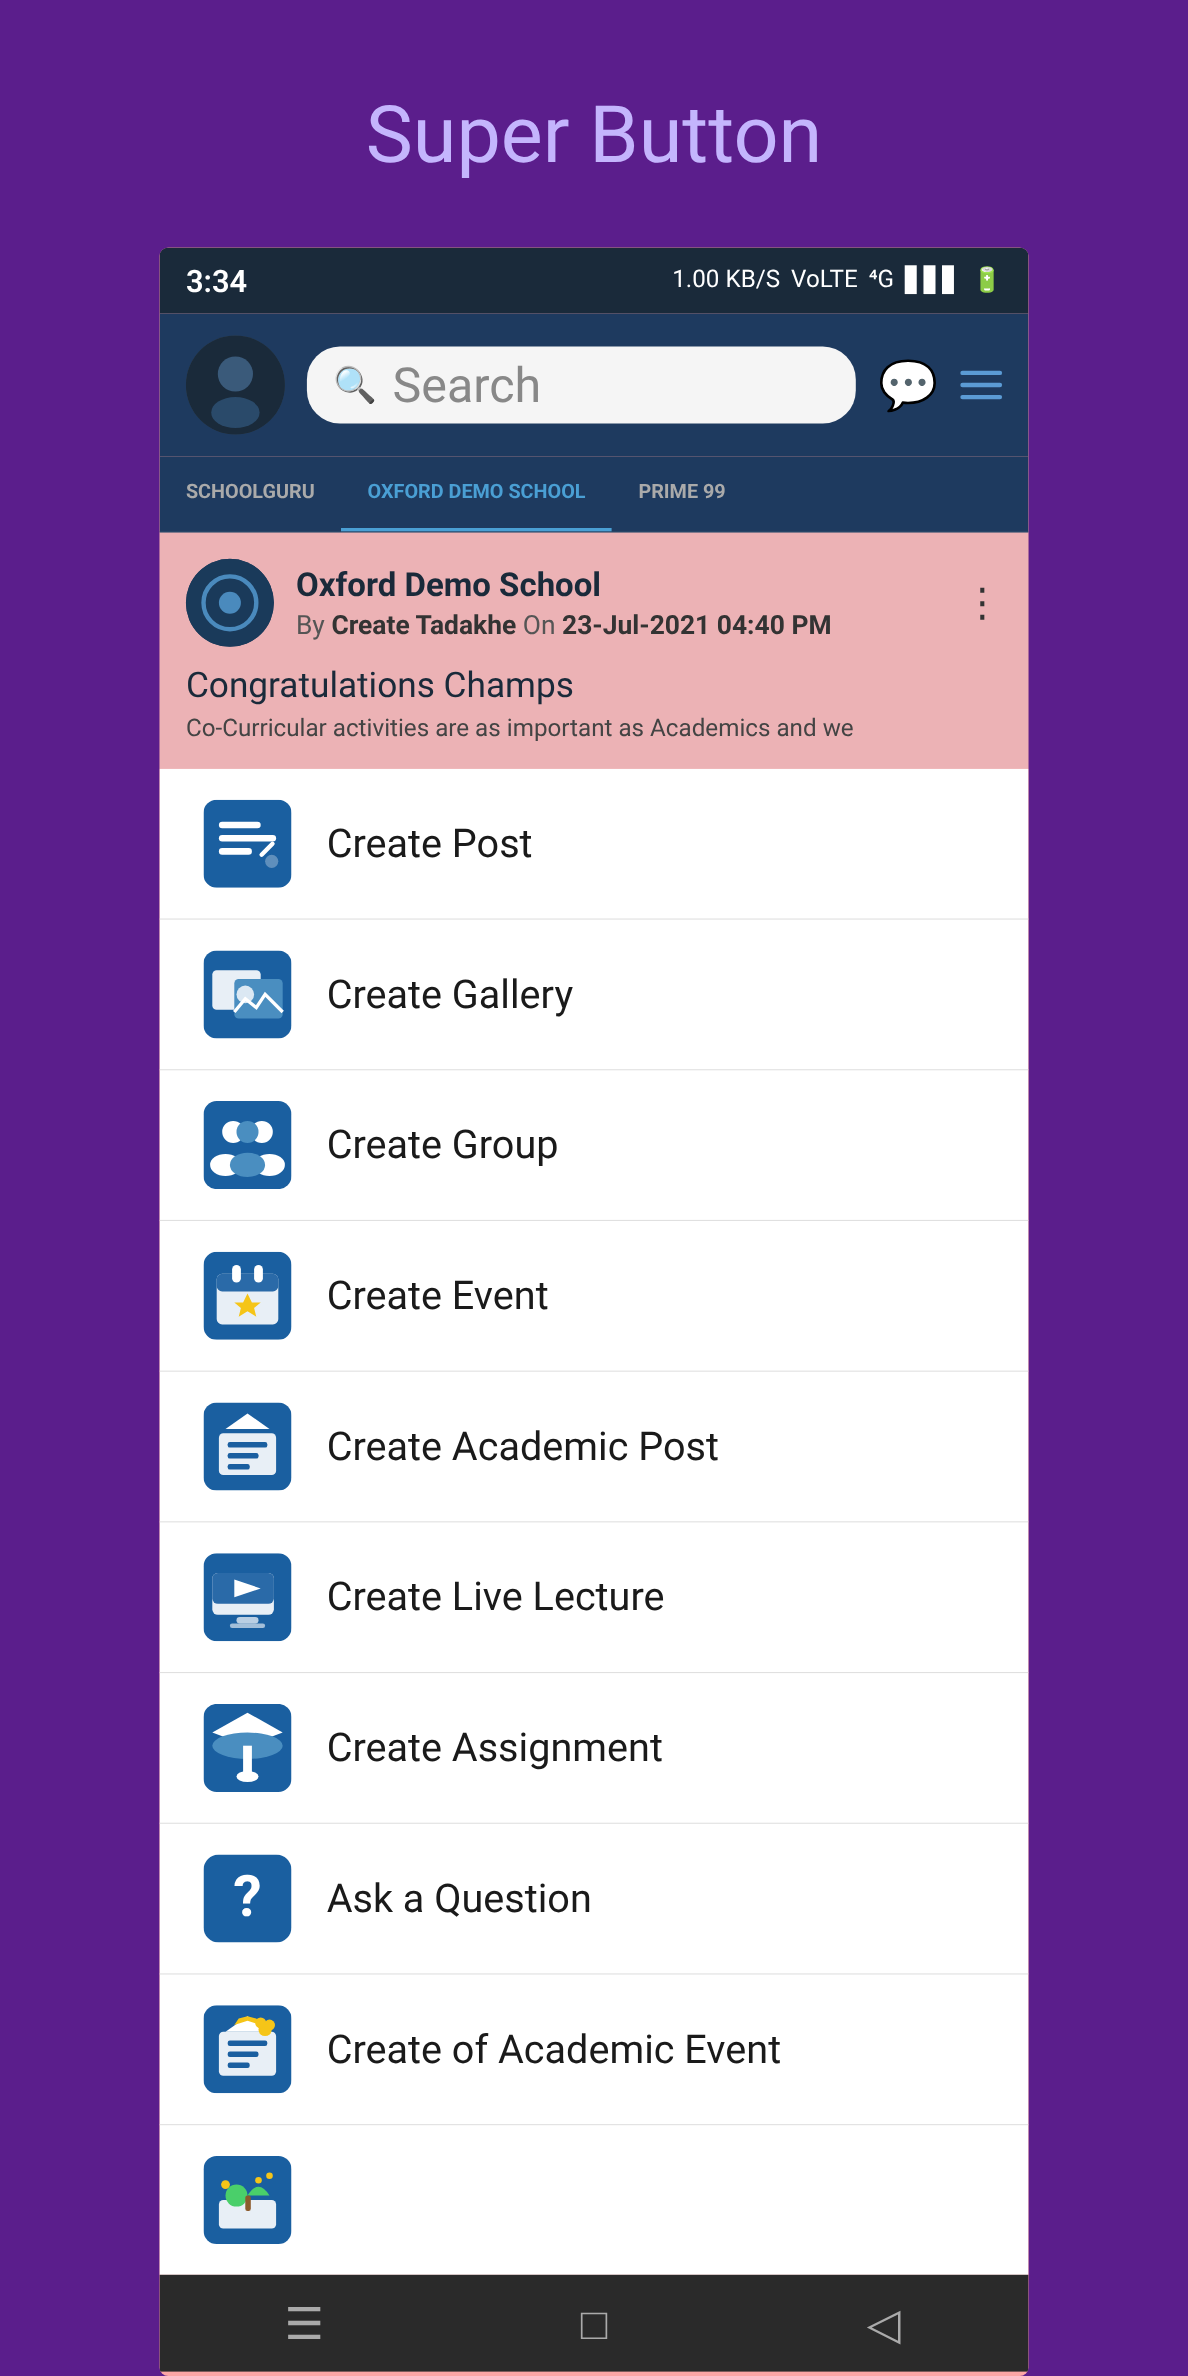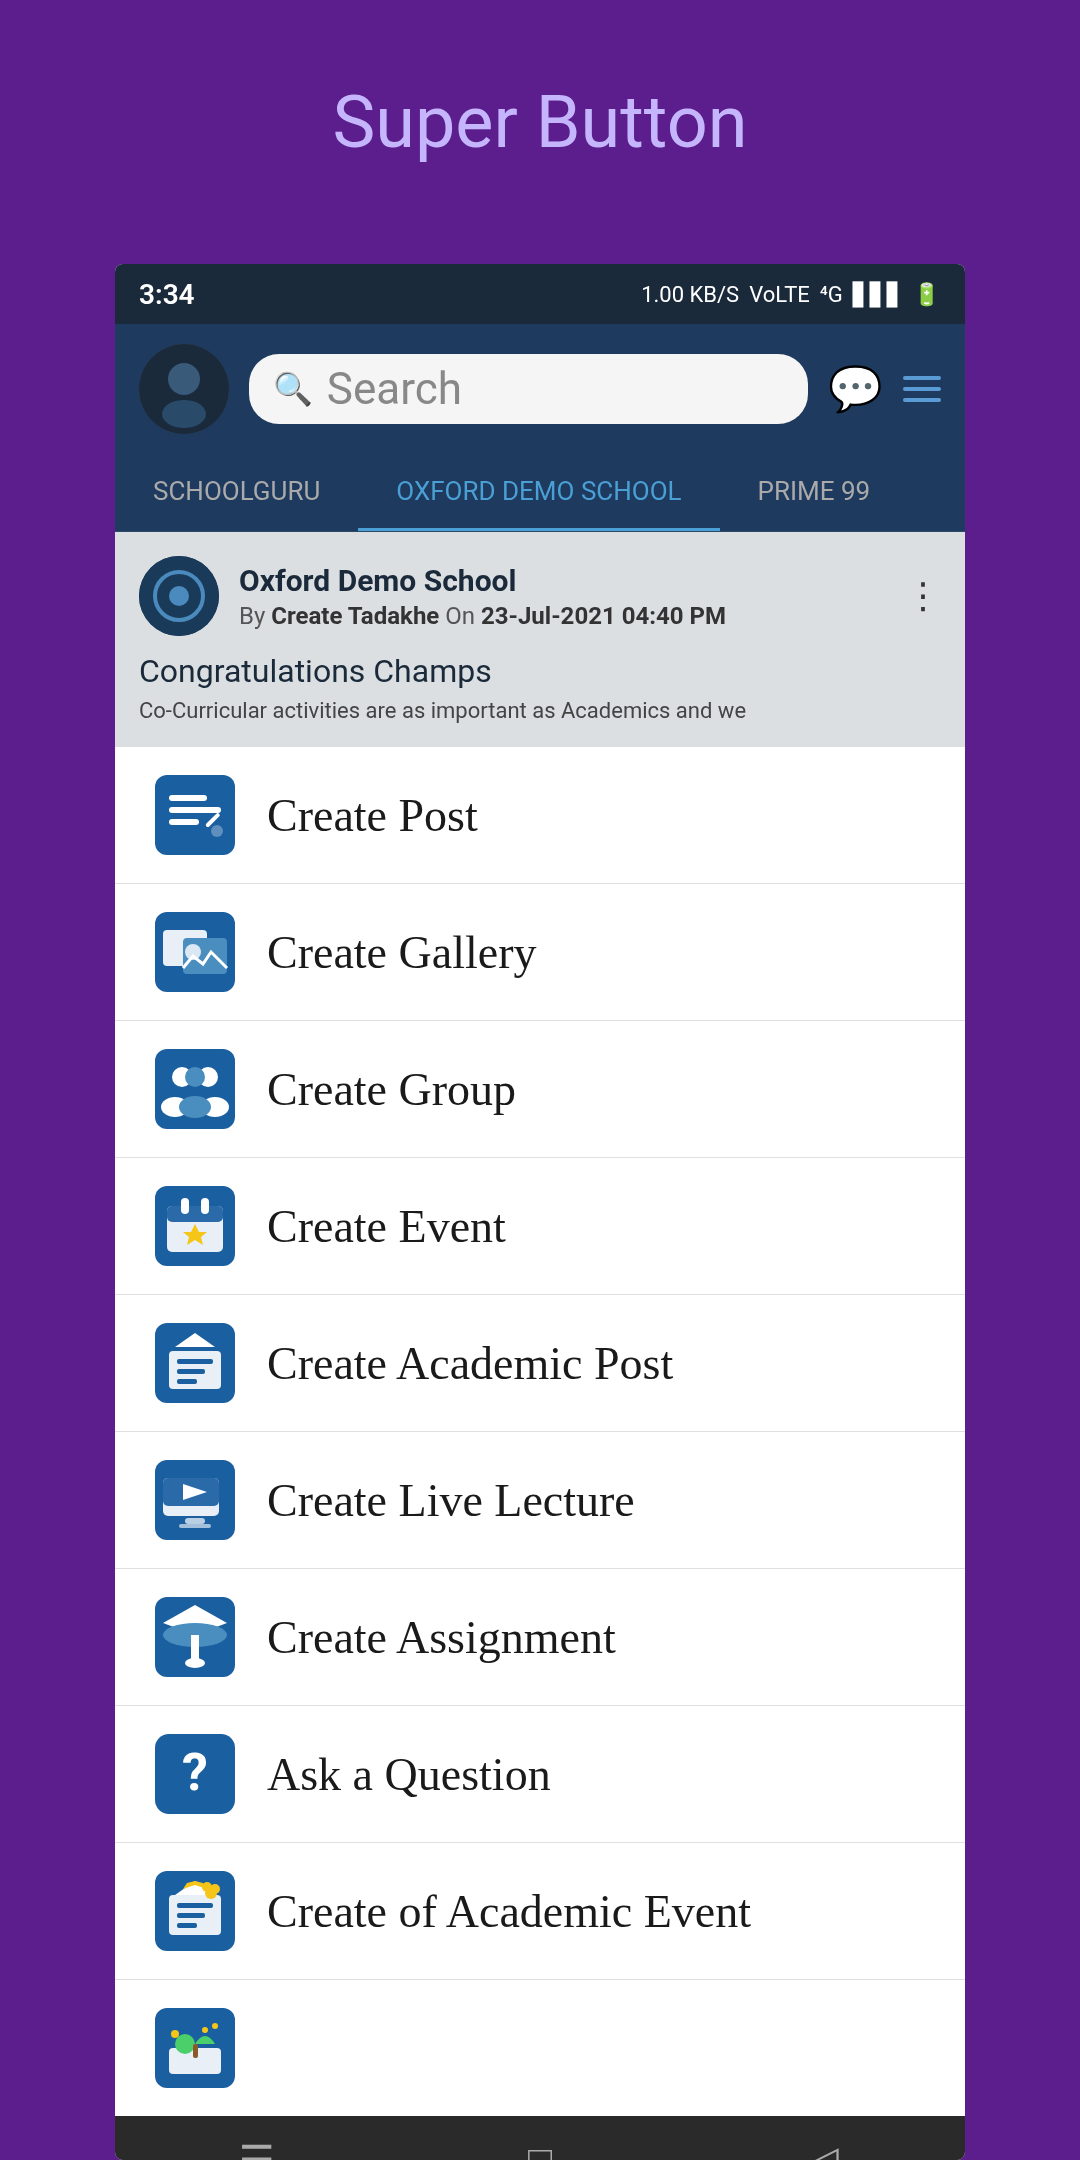--- a/index.html
+++ b/index.html
@@ -19,26 +19,25 @@
       color: #c4b5fd;
       font-size: 72px;
       font-weight: 400;
       margin-top: 80px;
       margin-bottom: 60px;
       text-align: center;
     }
 
     
     .phone-frame {
-      width: 850px;
-      background: #e5e5e5;
+      width: 790px;
+      background: #fca5a5;
       border-radius: 8px;
       overflow: hidden;
       flex: 1;
-      margin-top: 39px;
     }
 
     
     .status-bar {
       background: #1a2a3a;
       height: 60px;
       display: flex;
       align-items: center;
       justify-content: space-between;
       padding: 0 24px;
@@ -127,24 +126,24 @@
       border-radius: 2px;
     }
 
     
     .tabs-bar {
       background: #1e3a5f;
       display: flex;
       border-bottom: 1px solid #2a4a6a;
     }
     .tab-item {
-      padding: 22px 38px;
+      padding: 22px 24px;
       color: #aaaaaa;
-      font-size: 26px;
-      font-weight: 400;
+      font-size: 18px;
+      font-weight: 700;
       cursor: pointer;
       white-space: nowrap;
     }
     .tab-item.active {
       color: #4a9fd4;
       border-bottom: 3px solid #4a9fd4;
     }
 
     
     .post-card {
@@ -218,24 +217,23 @@
     }
     .menu-item-icon {
       width: 80px;
       height: 80px;
       flex-shrink: 0;
       display: flex;
       align-items: center;
       justify-content: center;
     }
     .menu-item-label {
-      font-size: 46px;
+      font-size: 36px;
       color: #1a1a1a;
       font-weight: 400;
-      font-family: Liberation Serif, serif;
     }
 
     
     .icon-svg {
       width: 80px;
       height: 80px;
     }
 
     
     .bottom-nav {

